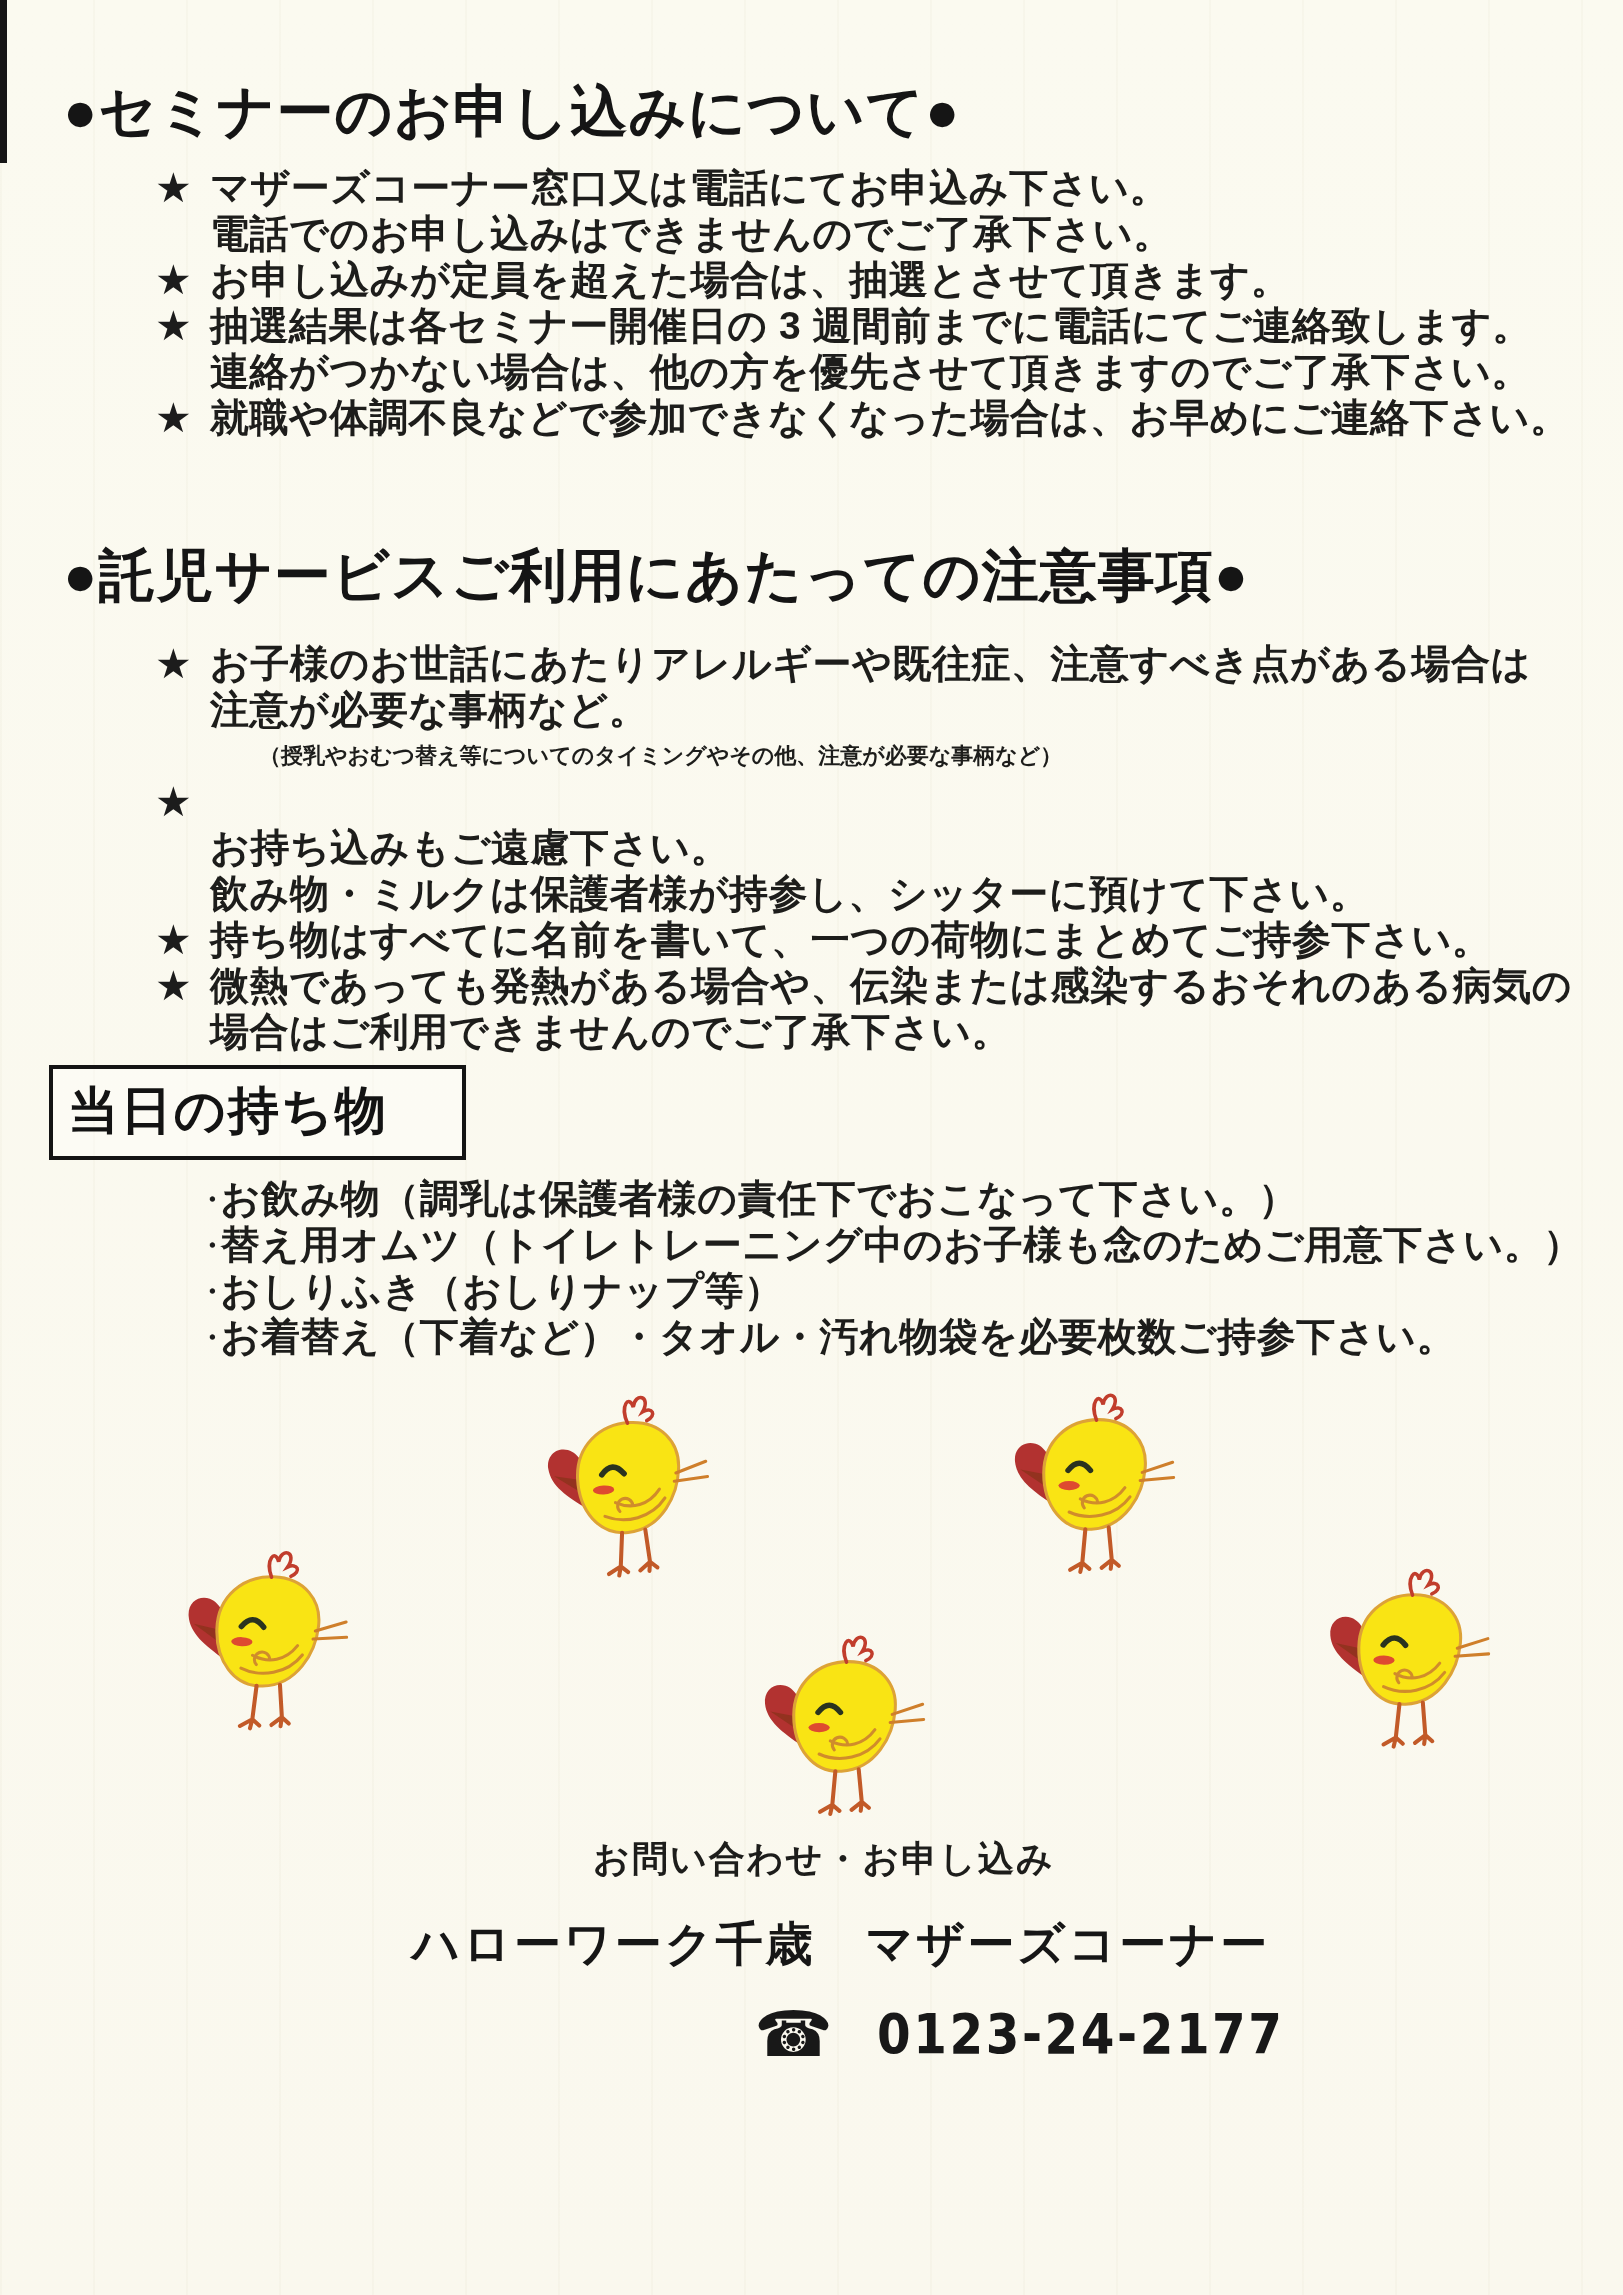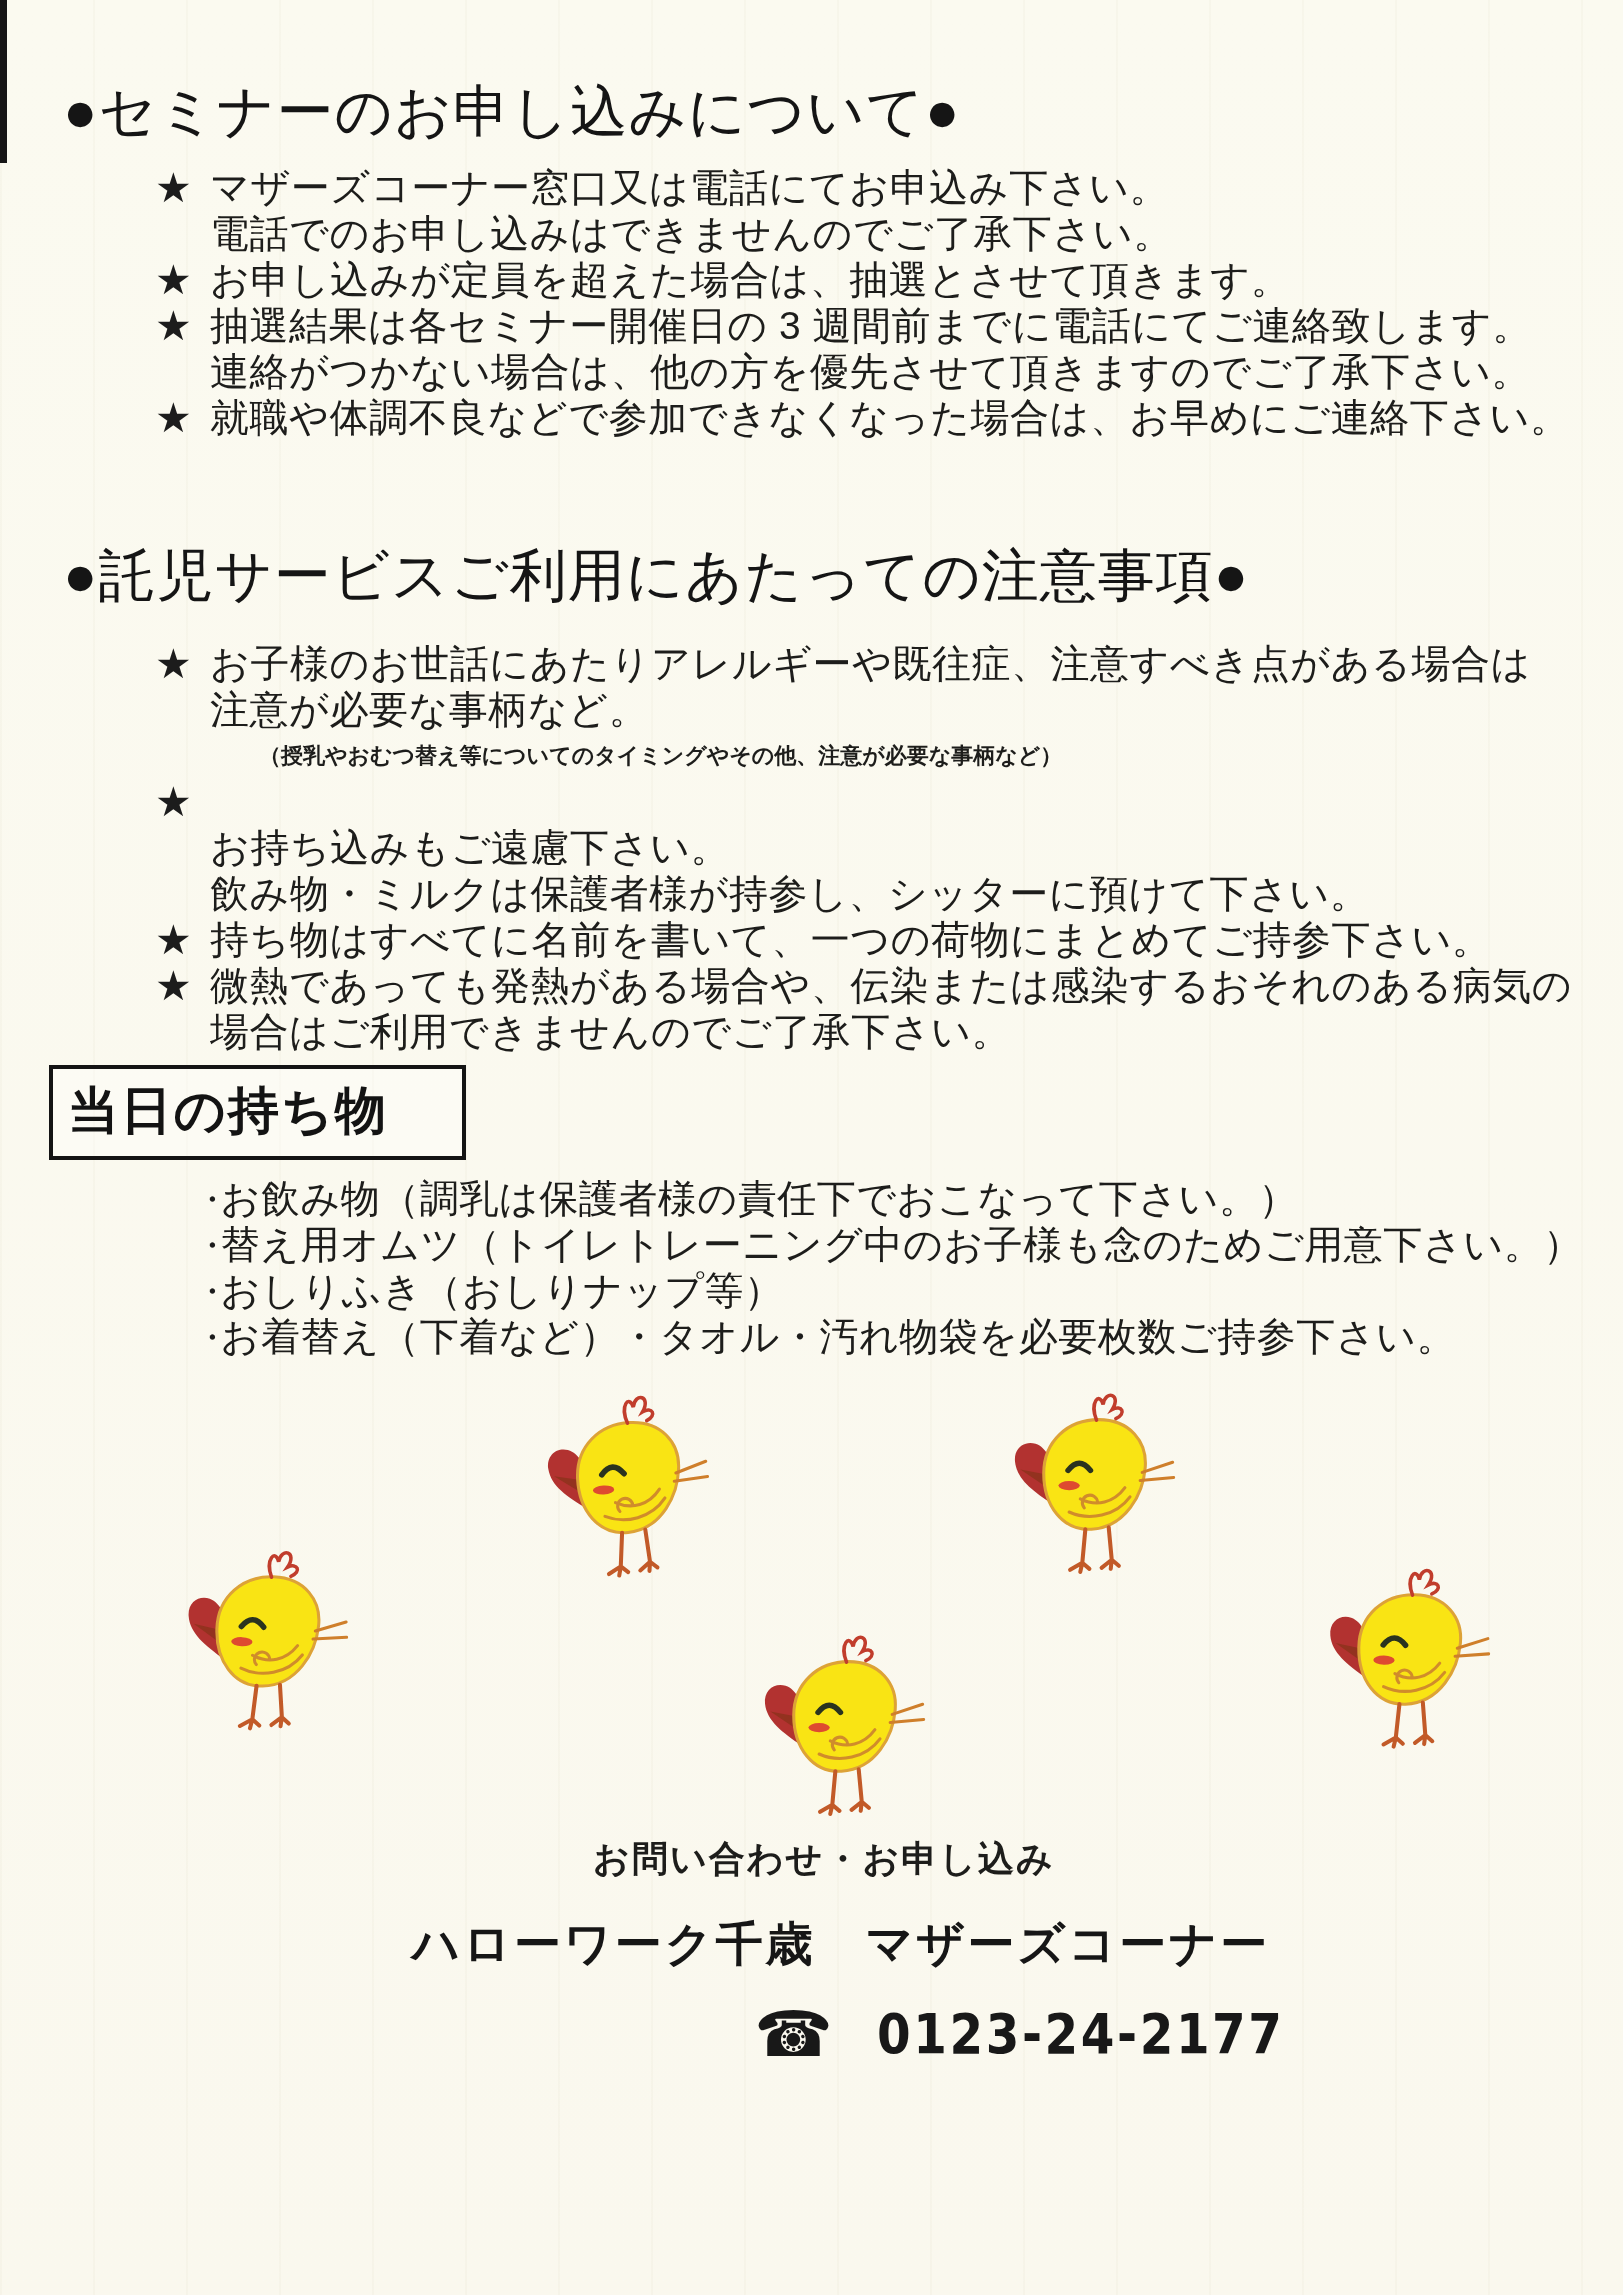--- a/index.html
+++ b/index.html
@@ -7,27 +7,27 @@
     width:1624px;height:2295px;position:relative;overflow:hidden;
     background:#fbfaf0;
     background-image:
       repeating-linear-gradient(90deg, rgba(228,226,206,0.18) 0 2px, rgba(0,0,0,0) 2px 93px),
       linear-gradient(#fbfaf0,#faf8ee);
     font-family:"Liberation Sans", sans-serif;
     color:#1d1d1b;
   }
   .abs{position:absolute;}
   .heading{
-    font-size:57px;font-weight:400;letter-spacing:1px;color:#151515;
+    font-size:57px;font-weight:700;letter-spacing:1px;color:#151515;
     white-space:nowrap;
   }
   .bullets{display:flex;flex-direction:column;}
   .row{display:flex;align-items:flex-start;height:46px;line-height:46px;white-space:nowrap;}
   .marker{width:55px;flex:0 0 55px;font-size:41px;color:#1c1c1c;}
-  .btext{font-size:39px;font-weight:400;color:#1d1d1b;letter-spacing:0.5px;}
+  .btext{font-size:39px;font-weight:700;color:#1d1d1b;letter-spacing:0.5px;}
   .note{font-size:22px;font-weight:600;margin-left:49px;letter-spacing:0;}
   .itemrow .marker{width:25.5px;flex:0 0 25.5px;font-size:34px;}
   .boxframe{
     border:4.4px solid #141414;background:rgba(255,255,255,0.35);
     padding:7.8px 74px 9.8px 14.7px;display:inline-block;
   }
   .boxtitle{font-size:51px;font-weight:900;color:#131313;white-space:nowrap;letter-spacing:2px;}
   .centerline{left:12px;width:100%;text-align:center;white-space:nowrap;}
   .contact{font-size:36px;font-weight:600;letter-spacing:2px;}
   .org{font-size:47px;font-weight:700;letter-spacing:2.9px;color:#161616;padding-left:17px;}

